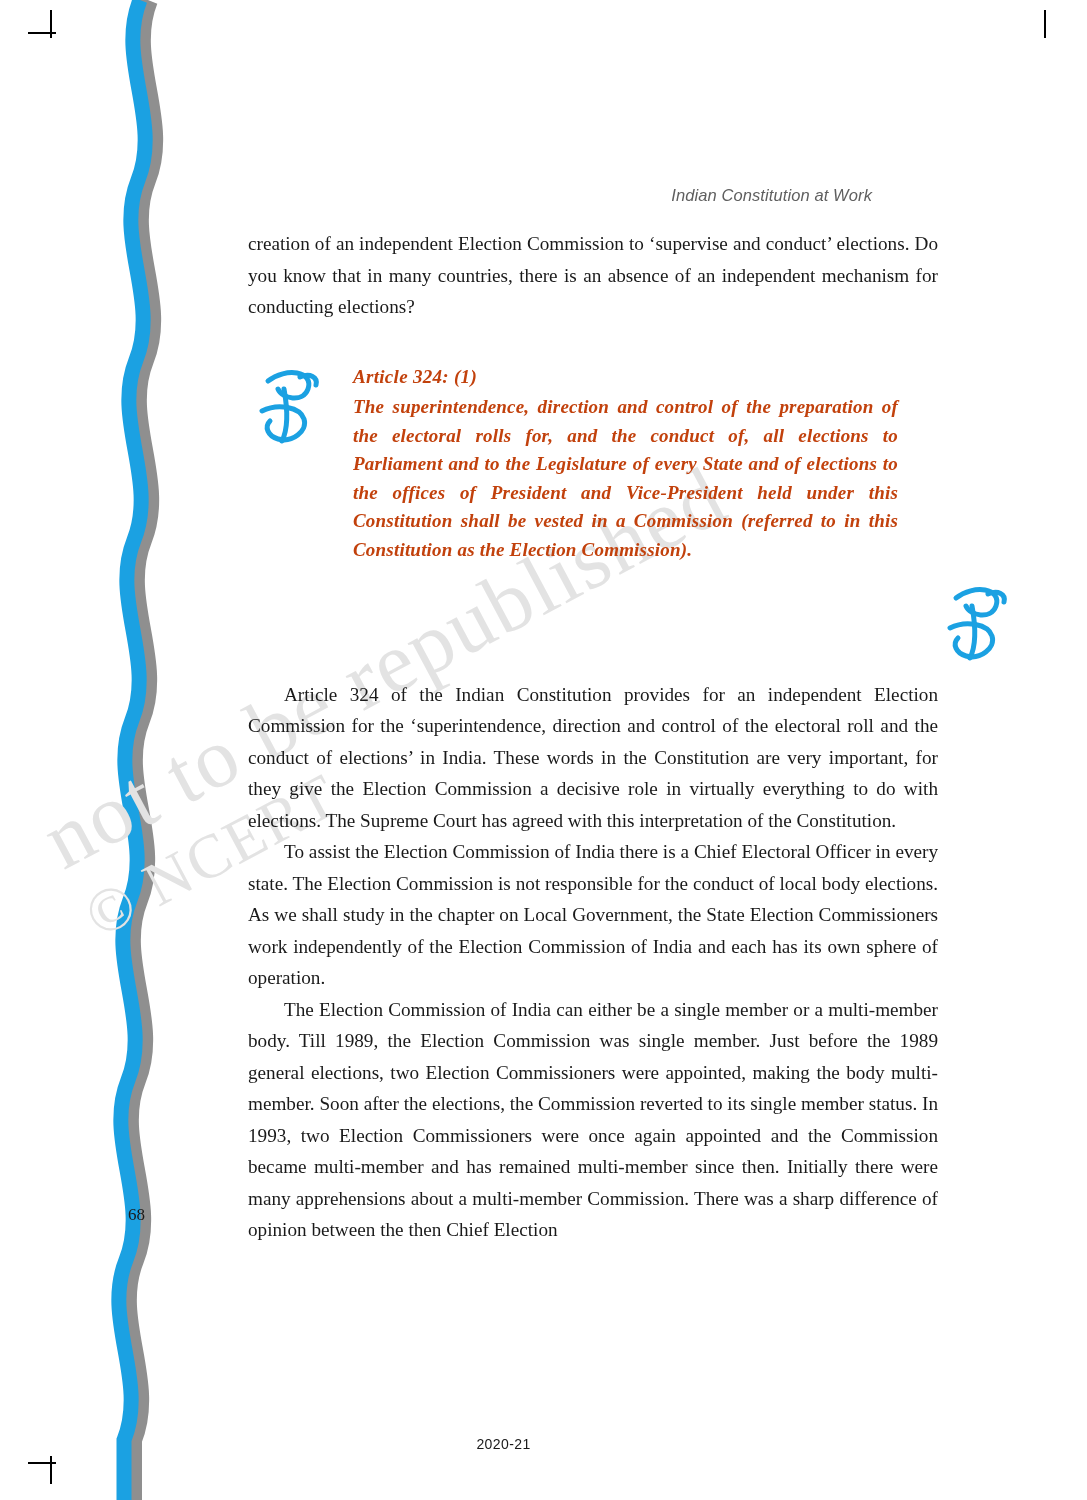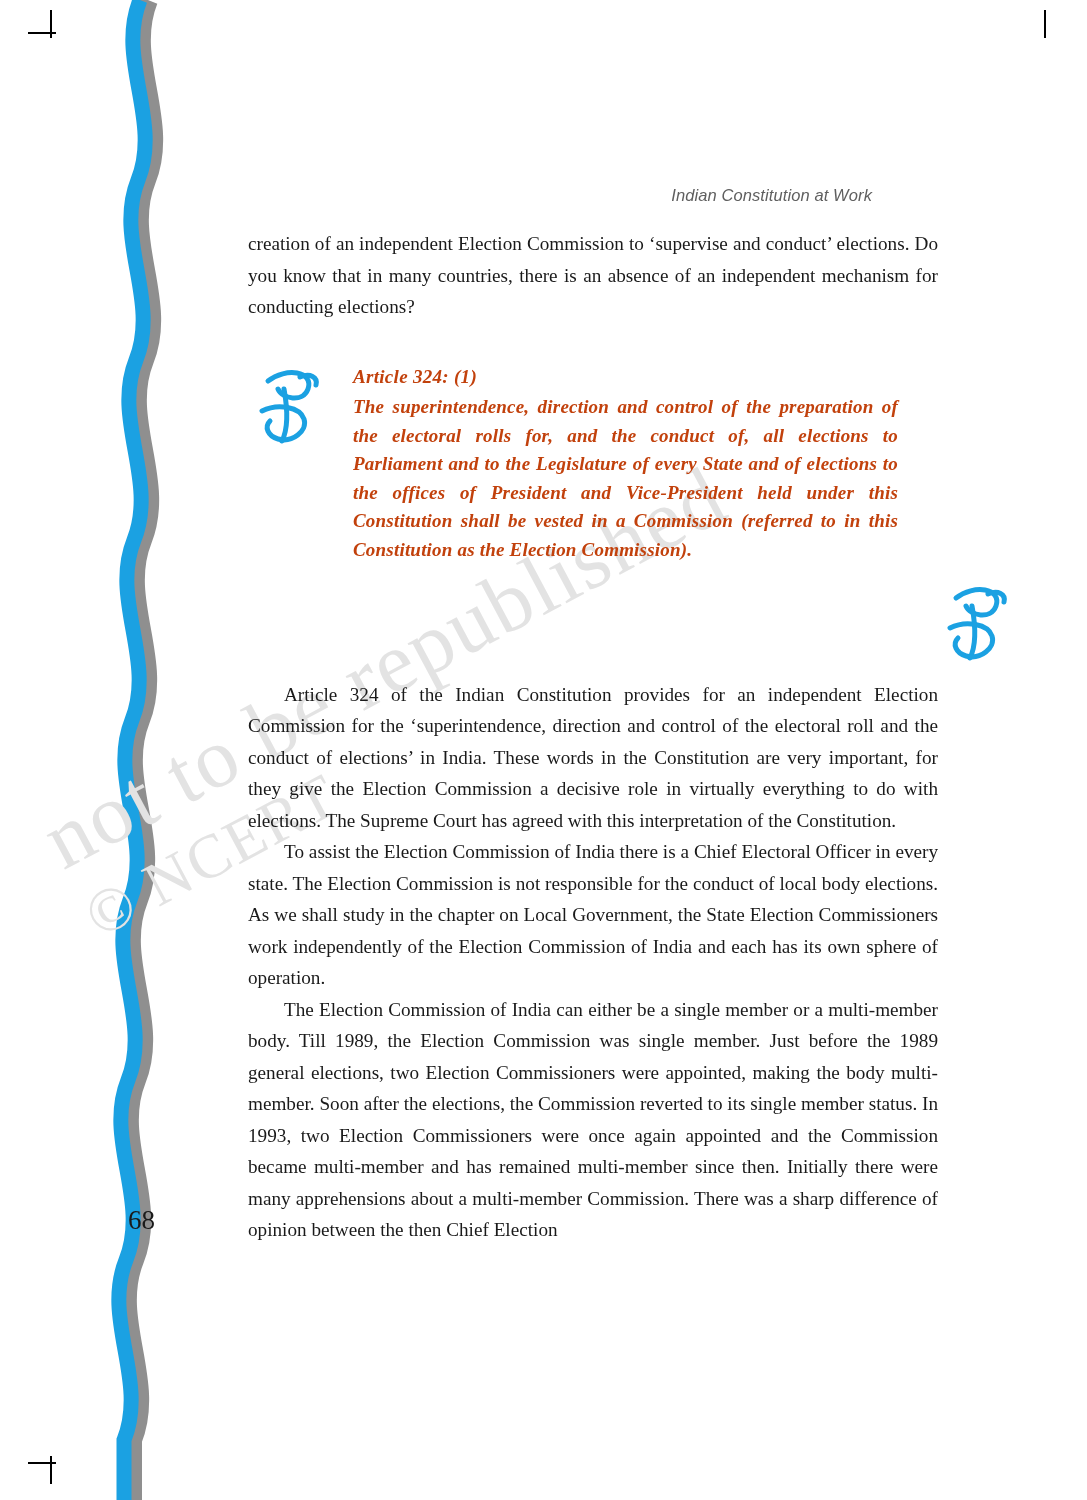--- a/index.html
+++ b/index.html
@@ -139,21 +139,21 @@
   }
 
   .after-quote {
     margin-top: 22px;
   }
 
   .page-number {
     position: absolute;
     left: 128px;
     top: 1205px;
-    font-size: 27px;
+    font-size: 17px;
     color: #1a1a1a;
     font-family: "Liberation Serif", serif;
   }
 
   .footer-year {
     position: absolute;
     left: 0;
     right: 0;
     top: 1436px;
     text-align: center;
@@ -229,14 +229,15 @@
 
     </div>
 
     <p class="body indent after-quote">Article 324 of the Indian Constitution provides for an independent Election Commission for the ‘superintendence, direction and control of the electoral roll and the conduct of elections’ in India. These words in the Constitution are very important, for they give the Election Commission a decisive role in virtually everything to do with elections. The Supreme Court has agreed with this interpretation of the Constitution.</p>
     <p class="body indent">To assist the Election Commission of India there is a Chief Electoral Officer in every state. The Election Commission is not responsible for the conduct of local body elections. As we shall study in the chapter on Local Government, the State Election Commissioners work independently of the Election Commission of India and each has its own sphere of operation.</p>
     <p class="body indent">The Election Commission of India can either be a single member or a multi-member body. Till 1989, the Election Commission was single member. Just before the 1989 general elections, two Election Commissioners were appointed, making the body multi-member. Soon after the elections, the Commission reverted to its single member status. In 1993, two Election Commissioners were once again appointed and the Commission became multi-member and has remained multi-member since then. Initially there were many apprehensions about a multi-member Commission. There was a sharp difference of opinion between the then Chief Election</p>
 
   </div>
 
   <div class="page-number">68</div>
+  <div class="footer-year">2020-21</div>
 
 </div>
 
 </body></html>

